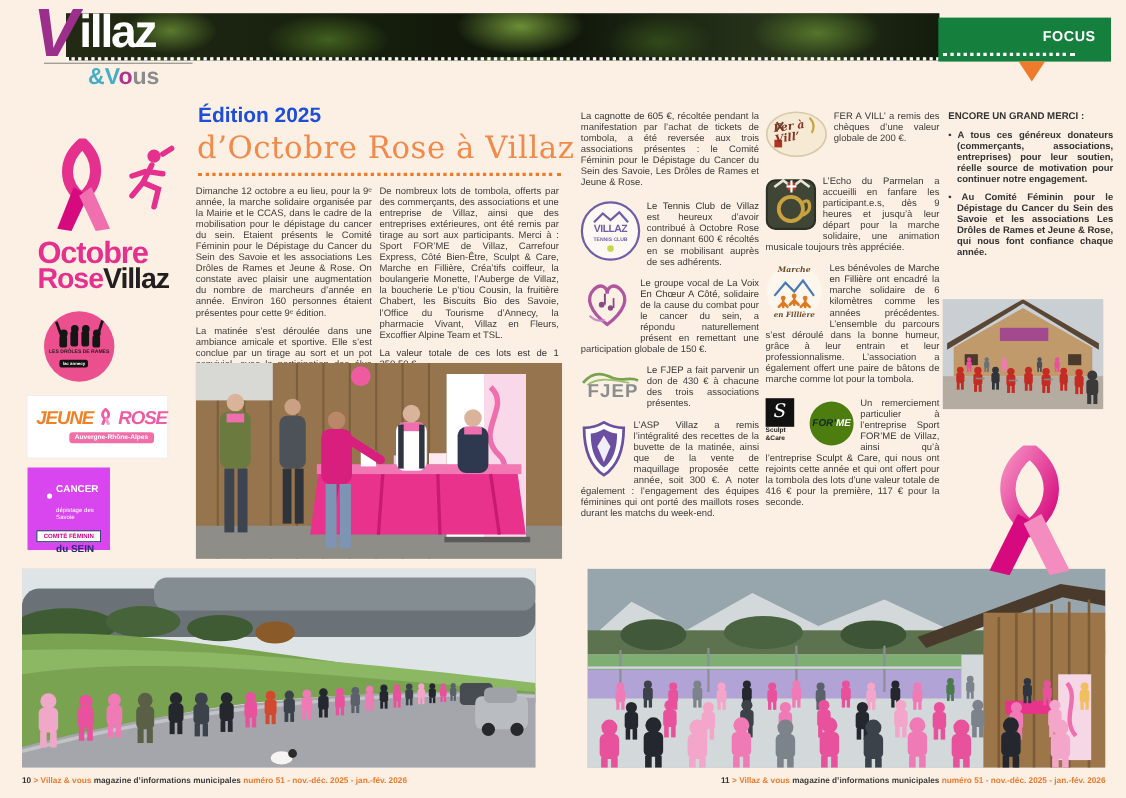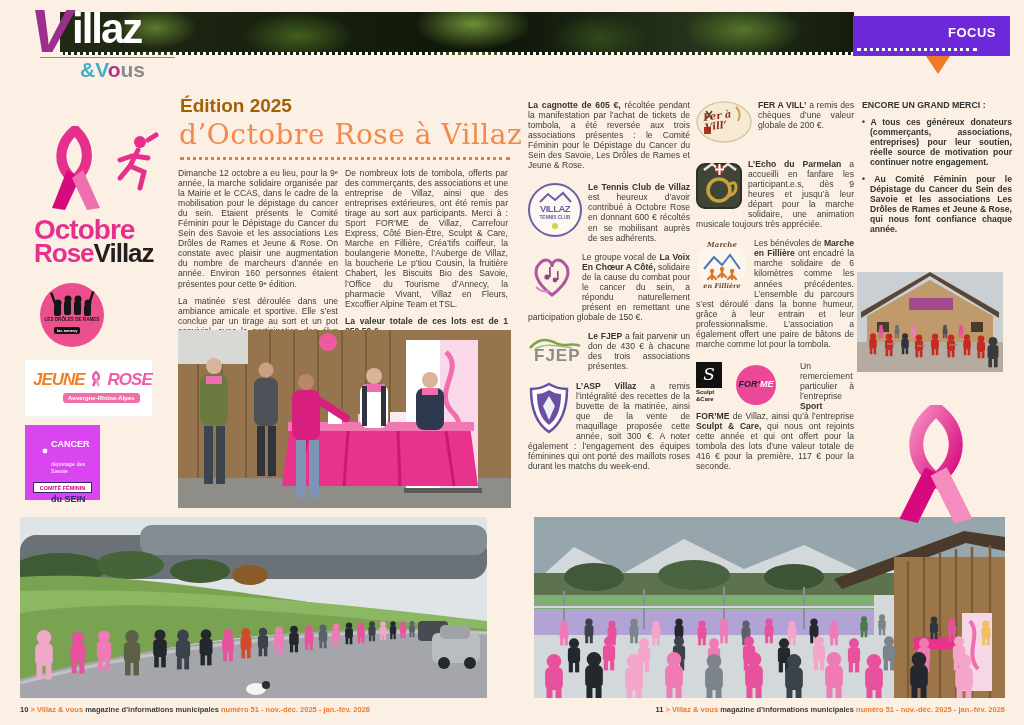--- a/index.html
+++ b/index.html
@@ -12,37 +12,37 @@
     radial-gradient(90px 40px at 52% 30%, #6d8f37 0%, transparent 65%),
     radial-gradient(70px 36px at 68% 65%, #31491a 0%, transparent 70%),
     radial-gradient(90px 40px at 86% 45%, #55762c 0%, transparent 65%),
     linear-gradient(90deg,#222a14,#17200e 30%,#0f150a 55%,#26331a 80%,#141c0d);
     border-bottom:3px dotted #fff;}
   .logo-v{left:30px;top:0px;font:italic 700 62px "Liberation Sans",sans-serif;color:#9c2e8c;z-index:5;line-height:1;}
   .logo-illaz{left:72px;top:8px;font:700 42px "Liberation Sans",sans-serif;color:#fff;letter-spacing:-2px;z-index:5;line-height:1;}
   .logo-rule{left:40px;top:57px;width:135px;height:1px;background:#8a8a8a;z-index:5;}
   .logo-vous{left:80px;top:58px;font:600 21px "Liberation Sans",sans-serif;z-index:5;letter-spacing:0;}
   .lv-amp,.lv-v{color:#44aec6;} .lv-o{color:#b0338b;} .lv-us{color:#8b8b8b;}
-  .focus-tab{left:853px;top:16px;width:157px;height:40px;background:#6d28d9;z-index:4;}
+  .focus-tab{left:853px;top:16px;width:157px;height:40px;background:#15803d;z-index:4;}
   .focus-label{position:absolute;right:14px;top:9px;font:700 13px "Liberation Sans",sans-serif;color:#fff;letter-spacing:.5px;}
   .focus-dots{position:absolute;left:4px;bottom:5px;width:120px;border-bottom:3px dotted #fff;}
   .focus-tail{left:926px;top:56px;width:0;height:0;border-left:12px solid transparent;border-right:12px solid transparent;border-top:18px solid #ee7a2b;z-index:4;}
   
-  .kicker{left:180px;top:95px;font:700 19px "Liberation Sans",sans-serif;color:#a16207;}
+  .kicker{left:180px;top:95px;font:700 19px "Liberation Sans",sans-serif;color:#1d4ed8;}
   .title{left:179px;top:118px;font:400 28px "DejaVu Serif",serif;color:#f18a4b;letter-spacing:.5px;}
   .title-dots{left:180px;top:157px;width:330px;border-top:3px dotted #ee7a2b;}
   
   .colp{font-size:8.6px;line-height:1.17;color:#3c3c3c;text-align:justify;}
   .colp p{margin:0 0 7px 0;}
   .c1{left:178px;top:168px;width:160px;}
   .c2{left:345px;top:168px;width:163px;}
   .c3{left:528px;top:100px;width:162px;}
   .c4{left:696px;top:100px;width:158px;}
   .c5{left:862px;top:100px;width:150px;}
-  strong{font-weight:700;color:#333;}
+  strong{font-weight:400;color:#333;}
   .item{margin-bottom:9px;}
   .item:after{content:"";display:block;clear:both;}
   .ilogo{float:left;margin:1px 6px 2px 0;}
   .merci-title{font:700 8.8px "Liberation Sans",sans-serif;color:#333;margin:0 0 6px 0;}
   .bullet{font-weight:700;color:#333;margin:0 0 7px 0;padding-left:8px;text-indent:-8px;}
   
   .photo{position:absolute;overflow:hidden;background:#ccc;}
   .ph-main{left:178px;top:330px;width:333px;height:178px;}
   .ph-walk{left:20px;top:517px;width:467px;height:181px;}
   .ph-crowd{left:534px;top:517px;width:471px;height:181px;}
@@ -68,21 +68,21 @@
   .cf-band{position:absolute;left:8px;bottom:7px;right:8px;background:#fff;color:#d6007f;font:700 5.5px "Liberation Sans",sans-serif;text-align:center;padding:1.5px 0;border:1px solid #2b2b6e;}
   
   .tc-logo{width:50px;height:50px;border-radius:50%;border:2.5px solid #6f5da8;background:#fdf8f2;position:relative;}
   .tc-name{position:absolute;left:0;right:0;top:18px;text-align:center;font:800 9.5px "Liberation Sans",sans-serif;color:#6f5da8;letter-spacing:-.5px;}
   .tc-sub{position:absolute;left:0;right:0;top:30px;text-align:center;font:700 4.6px "Liberation Sans",sans-serif;color:#6f5da8;}
   .fjep-logo{width:54px;height:38px;position:relative;}
   .fjep-name{position:absolute;left:6px;top:14px;font:800 17px "Liberation Sans",sans-serif;color:#8a8d8f;letter-spacing:1px;}
   .sc-block{width:30px;position:relative;}
   .sc-square{width:26px;height:26px;background:#111;color:#fff;font:italic 400 17px "DejaVu Serif",serif;text-align:center;line-height:24px;}
   .sc-name{font:700 6px "Liberation Sans",sans-serif;color:#222;line-height:1.15;margin-top:1px;}
-  .forme-circle{width:40px;height:40px;border-radius:50%;background:#ec4899;position:relative;margin:4px 24px 0 4px;}
+  .forme-circle{width:40px;height:40px;border-radius:50%;background:#4d7c0f;position:relative;margin:4px 6px 0 4px;}
   .fm-text{position:absolute;left:0;right:0;top:14px;text-align:center;font:italic 800 9px "Liberation Sans",sans-serif;}
   .fm-a{color:#14262a;} .fm-b{color:#fff;}
   .fer-logo{width:56px;height:42px;position:relative;}
   .fer-text{position:absolute;left:8px;top:10px;transform:rotate(-8deg);font:italic 700 10px "DejaVu Serif",serif;color:#8a2f23;line-height:1;}
   .marche-logo{width:52px;height:52px;position:relative;text-align:center;}
   .ml-top{position:absolute;left:0;right:0;top:1px;font:italic 700 7px "DejaVu Serif",serif;color:#6b4a2a;}
   .ml-bot{position:absolute;left:0;right:0;bottom:1px;font:italic 700 6.5px "DejaVu Serif",serif;color:#6b4a2a;}
   
   .footer{font:700 7.5px "Liberation Sans",sans-serif;color:#3c3c3c;white-space:nowrap;}
   .f-left{left:20px;top:705px;}

